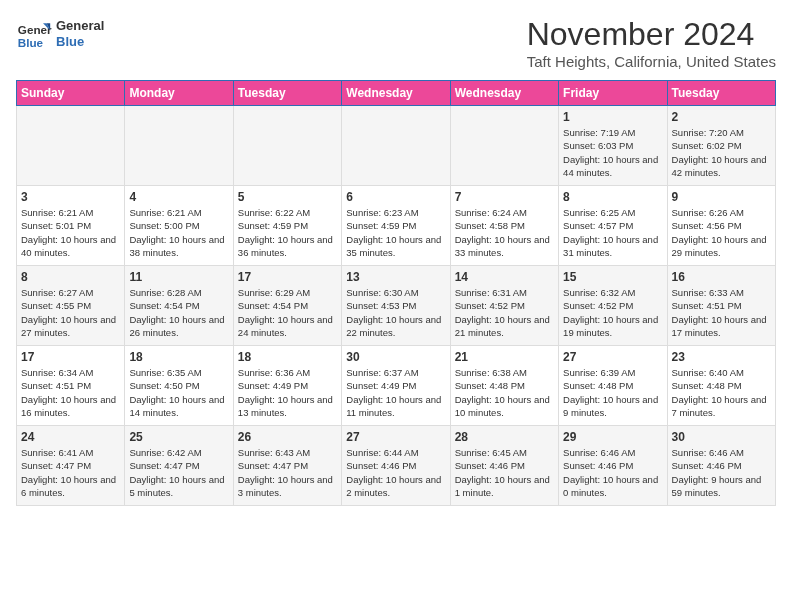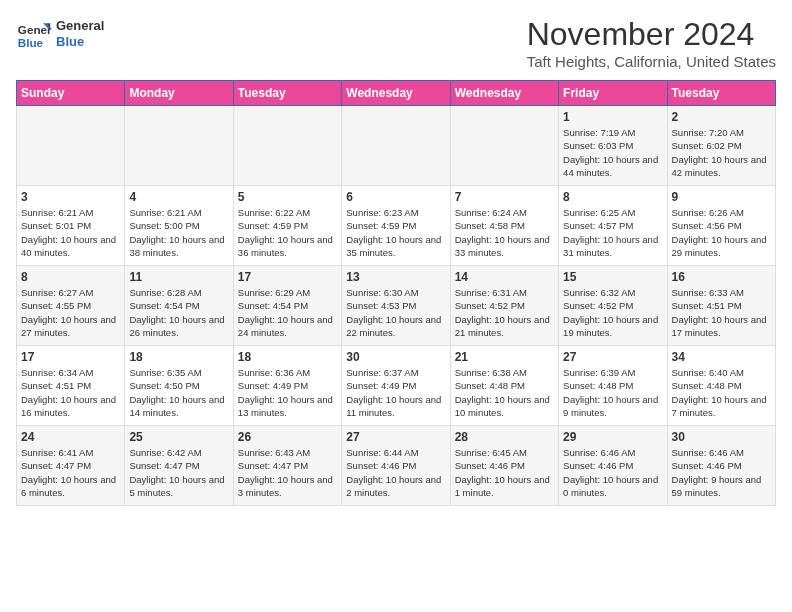--- a/index.html
+++ b/index.html
@@ -214,21 +214,21 @@
         </td>
         <td>
           <span class="day-number">21</span>
           <div class="cell-info">Sunrise: 6:38 AM<br>Sunset: 4:48 PM<br>Daylight: 10 hours and 10 minutes.</div>
         </td>
         <td>
           <span class="day-number">27</span>
           <div class="cell-info">Sunrise: 6:39 AM<br>Sunset: 4:48 PM<br>Daylight: 10 hours and 9 minutes.</div>
         </td>
         <td>
-          <span class="day-number">34</span>
+          <span class="day-number">23</span>
           <div class="cell-info">Sunrise: 6:40 AM<br>Sunset: 4:48 PM<br>Daylight: 10 hours and 7 minutes.</div>
         </td>
       </tr>
       <tr>
         <td>
           <span class="day-number">24</span>
           <div class="cell-info">Sunrise: 6:41 AM<br>Sunset: 4:47 PM<br>Daylight: 10 hours and 6 minutes.</div>
         </td>
         <td>
           <span class="day-number">25</span>

